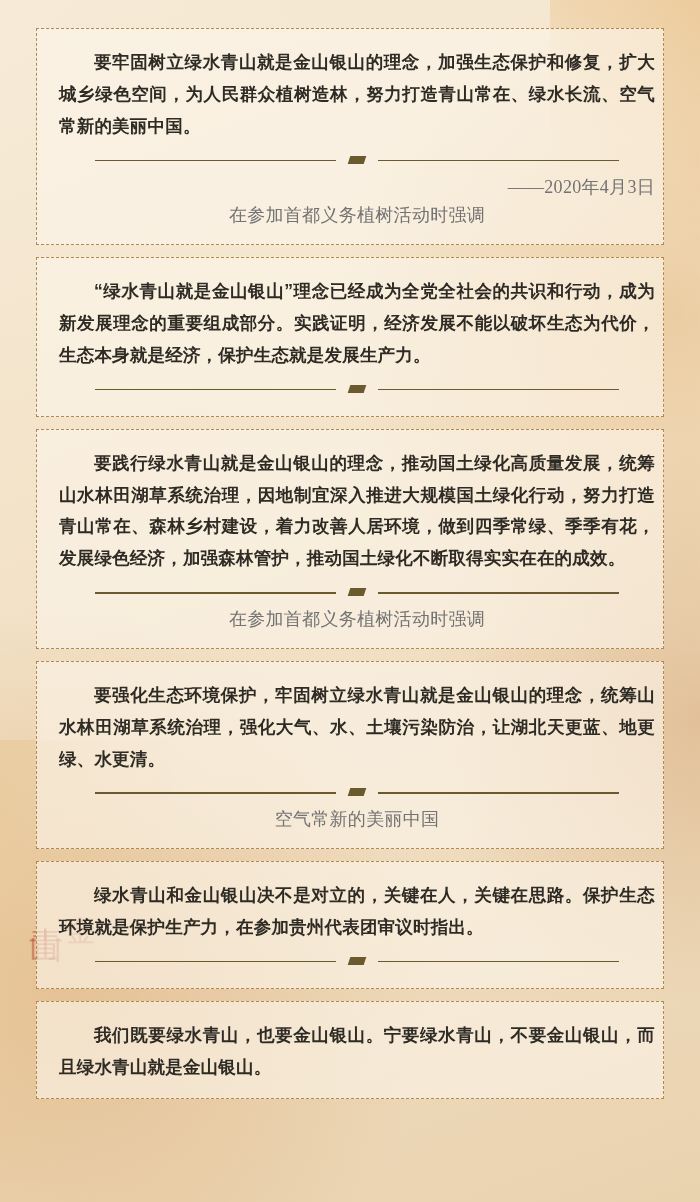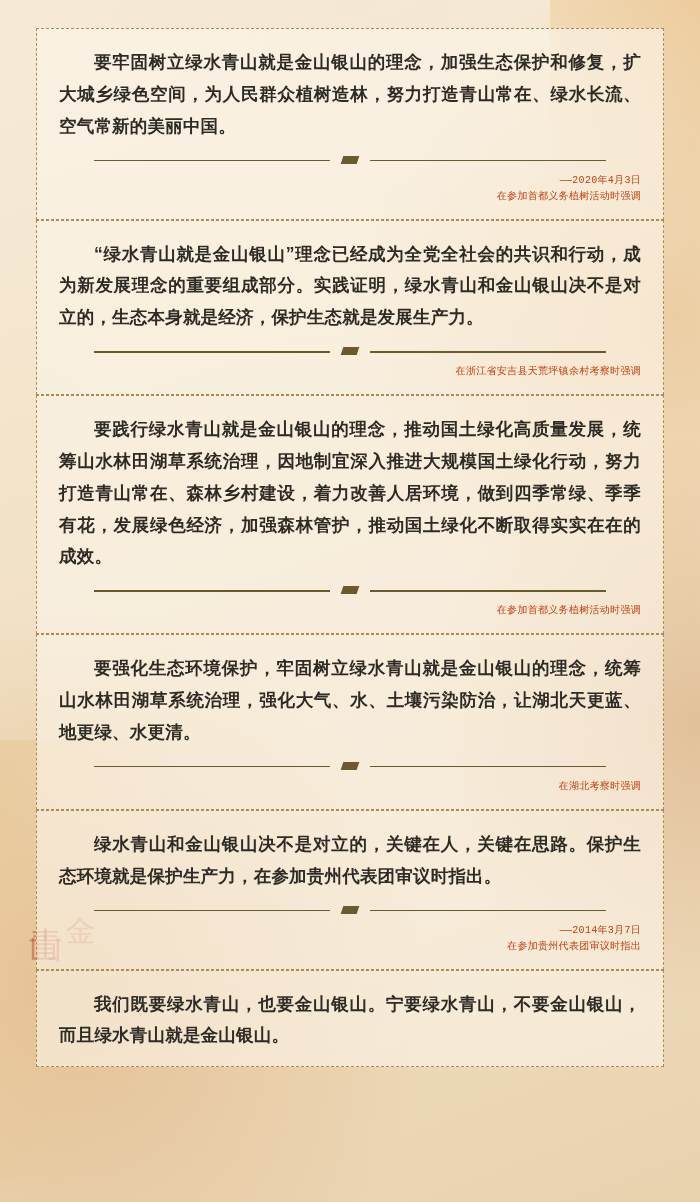--- a/index.html
+++ b/index.html
@@ -65,21 +65,22 @@
     position: relative;
     width: 700px;
     min-height: 1202px;
     box-sizing: border-box;
     padding: 28px 36px 0 36px;
   }
   .card {
     border: 1px dashed #b08a52;
     background: rgba(252,246,234,0.62);
     box-sizing: border-box;
-    padding: 18px 22px 14px 22px;
+    padding: 18px 8px 14px 22px;
+    margin-bottom: 12px;
   }
   .quote {
     font-size: 17.5px;
     line-height: 1.82;
     color: #2e2a24;
     text-align: justify;
     text-indent: 2em;
     letter-spacing: 0.2px;
     font-family: "Liberation Sans", "DejaVu Sans", sans-serif;
     font-weight: 600;
@@ -103,32 +104,33 @@
     top: 1px;
     left: 50%;
     width: 16px;
     height: 8px;
     margin-left: -8px;
     background: #6b5a2e;
     transform: skewX(-18deg);
   }
   .meta {
     text-align: right;
-    color: #c2410c;
-    font-size: 10px;
+    color: #737373;
+    font-size: 18px;
     line-height: 1.6;
-    font-family: Liberation Mono, monospace;
+    font-family: Liberation Serif, serif;
   }
   .meta .date {
     display: block;
     letter-spacing: .3px;
   }
   .meta .occasion {
     display: block;
     letter-spacing: .3px;
+    text-align: center;
   }
 </style>
 </head>
 <body>
 
 <div class="bg"></div>
 <div class="bg-top-right"></div>
 <div class="bg-brush"></div>
 <div class="bg-seal">青山</div>
 <div class="bg-seal second">金</div>
@@ -141,27 +143,26 @@
       <div class="line"></div>
       <div class="dot"></div>
     </div>
     <div class="meta">
       <span class="date">——2020年4月3日</span>
       <span class="occasion">在参加首都义务植树活动时强调</span>
     </div>
   </div>
 
   <div class="card">
-    <div class="quote">“绿水青山就是金山银山”理念已经成为全党全社会的共识和行动，成为新发展理念的重要组成部分。实践证明，绿水青山和金山银山决不是对立的，生态本身就是经济，保护生态就是发展生产力。</div>
+    <div class="quote">“绿水青山就是金山银山”理念已经成为全党全社会的共识和行动，成为新发展理念的重要组成部分。实践证明，经济发展不能以破坏生态为代价，生态本身就是经济，保护生态就是发展生产力。</div>
     <div class="divider">
       <div class="line"></div>
       <div class="dot"></div>
     </div>
     <div class="meta">
-      <span class="occasion">在浙江省安吉县天荒坪镇余村考察时强调</span>
     </div>
   </div>
 
   <div class="card">
     <div class="quote">要践行绿水青山就是金山银山的理念，推动国土绿化高质量发展，统筹山水林田湖草系统治理，因地制宜深入推进大规模国土绿化行动，努力打造青山常在、森林乡村建设，着力改善人居环境，做到四季常绿、季季有花，发展绿色经济，加强森林管护，推动国土绿化不断取得实实在在的成效。</div>
     <div class="divider">
       <div class="line"></div>
       <div class="dot"></div>
     </div>
     <div class="meta">
@@ -169,33 +170,29 @@
     </div>
   </div>
 
   <div class="card">
     <div class="quote">要强化生态环境保护，牢固树立绿水青山就是金山银山的理念，统筹山水林田湖草系统治理，强化大气、水、土壤污染防治，让湖北天更蓝、地更绿、水更清。</div>
     <div class="divider">
       <div class="line"></div>
       <div class="dot"></div>
     </div>
     <div class="meta">
-      <span class="occasion">在湖北考察时强调</span>
+      <span class="occasion">空气常新的美丽中国</span>
     </div>
   </div>
 
   <div class="card">
     <div class="quote">绿水青山和金山银山决不是对立的，关键在人，关键在思路。保护生态环境就是保护生产力，在参加贵州代表团审议时指出。</div>
     <div class="divider">
       <div class="line"></div>
       <div class="dot"></div>
-    </div>
-    <div class="meta">
-      <span class="date">——2014年3月7日</span>
-      <span class="occasion">在参加贵州代表团审议时指出</span>
     </div>
   </div>
 
   <div class="card">
     <div class="quote">我们既要绿水青山，也要金山银山。宁要绿水青山，不要金山银山，而且绿水青山就是金山银山。</div>
 
   </div>
 
 </div>
 

